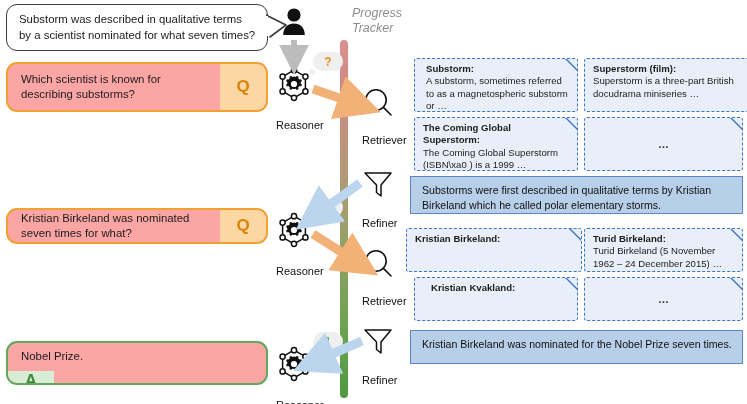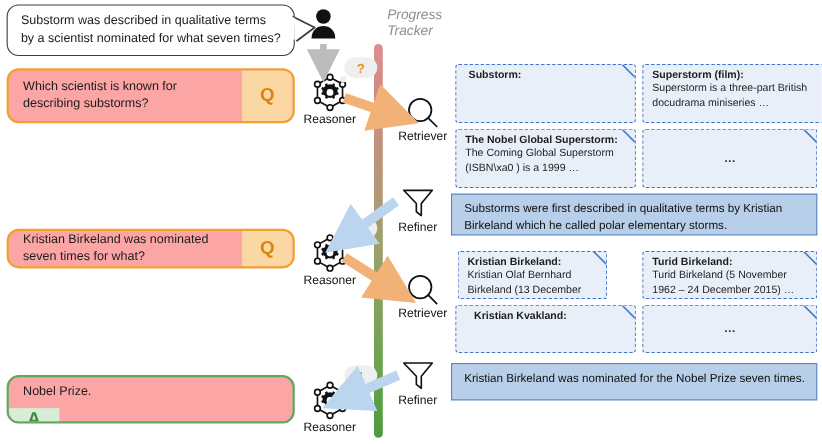--- a/index.html
+++ b/index.html
@@ -57,21 +57,21 @@
     width:46px;
     display:flex;align-items:center;justify-content:center;
     font-size:17px;font-weight:bold;
   }
   .q-box{border:2.1px solid #f2a030;}
   .q-box .qa-badge{background:#fbd7a4;color:#d9830d;}
   .a-box{border:2.1px solid #62a85c;flex-direction:column;}
   .a-box .qa-badge{background:#d9ecd6;color:#3f8a3a;}
 
   
-  .agent{display:flex;flex-direction:column;align-items:center;}
+  .agent{display:flex;flex-direction:column;gap:16px;}
   .agent-label{
     font-size:11px;color:#111;margin-top:1px;white-space:nowrap;
   }
 
   
   .thought{
     width:30px;height:19px;border-radius:10px;
     background:#efefef;
     display:flex;align-items:center;justify-content:center;
     font-size:12px;font-weight:bold;
@@ -179,37 +179,38 @@
     </svg>
     <span class="agent-label">Retriever</span>
   </div>
 
   <div class="abs doc-card" style="left:414px;top:58px;width:164px;height:54px;padding-left:11px;">
     <svg class="corner-fold" viewBox="0 0 13 13">
       <path d="M0,0 L13,13 L13,0 Z" fill="#e8eff8"></path>
       <path d="M0,0 L13,13" stroke="#3e74c9" stroke-width="1.4" fill="none"></path>
     </svg>
     <span class="doc-title">Substorm:</span>
+    <span class="doc-body">A substorm, sometimes referred to as a magnetospheric substorm or …</span>
   </div>
 
   <div class="abs doc-card" style="left:584px;top:58px;width:188px;height:54px;">
     <svg class="corner-fold" viewBox="0 0 13 13">
       <path d="M0,0 L13,13 L13,0 Z" fill="#e8eff8"></path>
       <path d="M0,0 L13,13" stroke="#3e74c9" stroke-width="1.4" fill="none"></path>
     </svg>
     <span class="doc-title">Superstorm (film):</span>
     <span class="doc-body">Superstorm is a three-part British docudrama miniseries …</span>
   </div>
 
   <div class="abs doc-card" style="left:414px;top:117px;width:164px;height:54px;">
     <svg class="corner-fold" viewBox="0 0 13 13">
       <path d="M0,0 L13,13 L13,0 Z" fill="#e8eff8"></path>
       <path d="M0,0 L13,13" stroke="#3e74c9" stroke-width="1.4" fill="none"></path>
     </svg>
-    <span class="doc-title">The Nobel Global Superstorm:</span>
+    <span class="doc-title">The Coming Global Superstorm:</span>
     <span class="doc-body">The Coming Global Superstorm (ISBN\xa0 ) is a 1999 …</span>
   </div>
 
   <div class="abs doc-card ellipsis" style="left:584px;top:117px;width:159px;height:54px;">
     <svg class="corner-fold" viewBox="0 0 13 13">
       <path d="M0,0 L13,13 L13,0 Z" fill="#e8eff8"></path>
       <path d="M0,0 L13,13" stroke="#3e74c9" stroke-width="1.4" fill="none"></path>
     </svg>
     <span>…</span>
   </div>
@@ -255,27 +256,26 @@
   <div class="abs thought-dot" style="left:309px;top:215px;"></div>
 
   <div class="abs agent" style="left:362px;top:248px;">
     <svg width="32" height="30" viewBox="0 0 32 30">
       <circle cx="14" cy="13" r="10.2" fill="none" stroke="#111" stroke-width="1.6"></circle>
       <line x1="21.4" y1="20.4" x2="29" y2="28" stroke="#111" stroke-width="1.6" stroke-linecap="round"></line>
     </svg>
     <span class="agent-label">Retriever</span>
   </div>
 
-  <div class="abs doc-card" style="left:416px;top:228px;width:136px;height:44px;">
+  <div class="abs doc-card" style="left:406px;top:228px;width:176px;height:44px;">
     <svg class="corner-fold" viewBox="0 0 13 13">
       <path d="M0,0 L13,13 L13,0 Z" fill="#e8eff8"></path>
       <path d="M0,0 L13,13" stroke="#3e74c9" stroke-width="1.4" fill="none"></path>
     </svg>
     <span class="doc-title">Kristian Birkeland:</span>
-    <span class="doc-body">Kristian Olaf Bernhard Birkeland (13 December 1867 …</span>
   </div>
 
   <div class="abs doc-card" style="left:584px;top:228px;width:159px;height:44px;">
     <svg class="corner-fold" viewBox="0 0 13 13">
       <path d="M0,0 L13,13 L13,0 Z" fill="#e8eff8"></path>
       <path d="M0,0 L13,13" stroke="#3e74c9" stroke-width="1.4" fill="none"></path>
     </svg>
     <span class="doc-title">Turid Birkeland:</span>
     <span class="doc-body">Turid Birkeland (5 November 1962 – 24 December 2015) …</span>
   </div>

